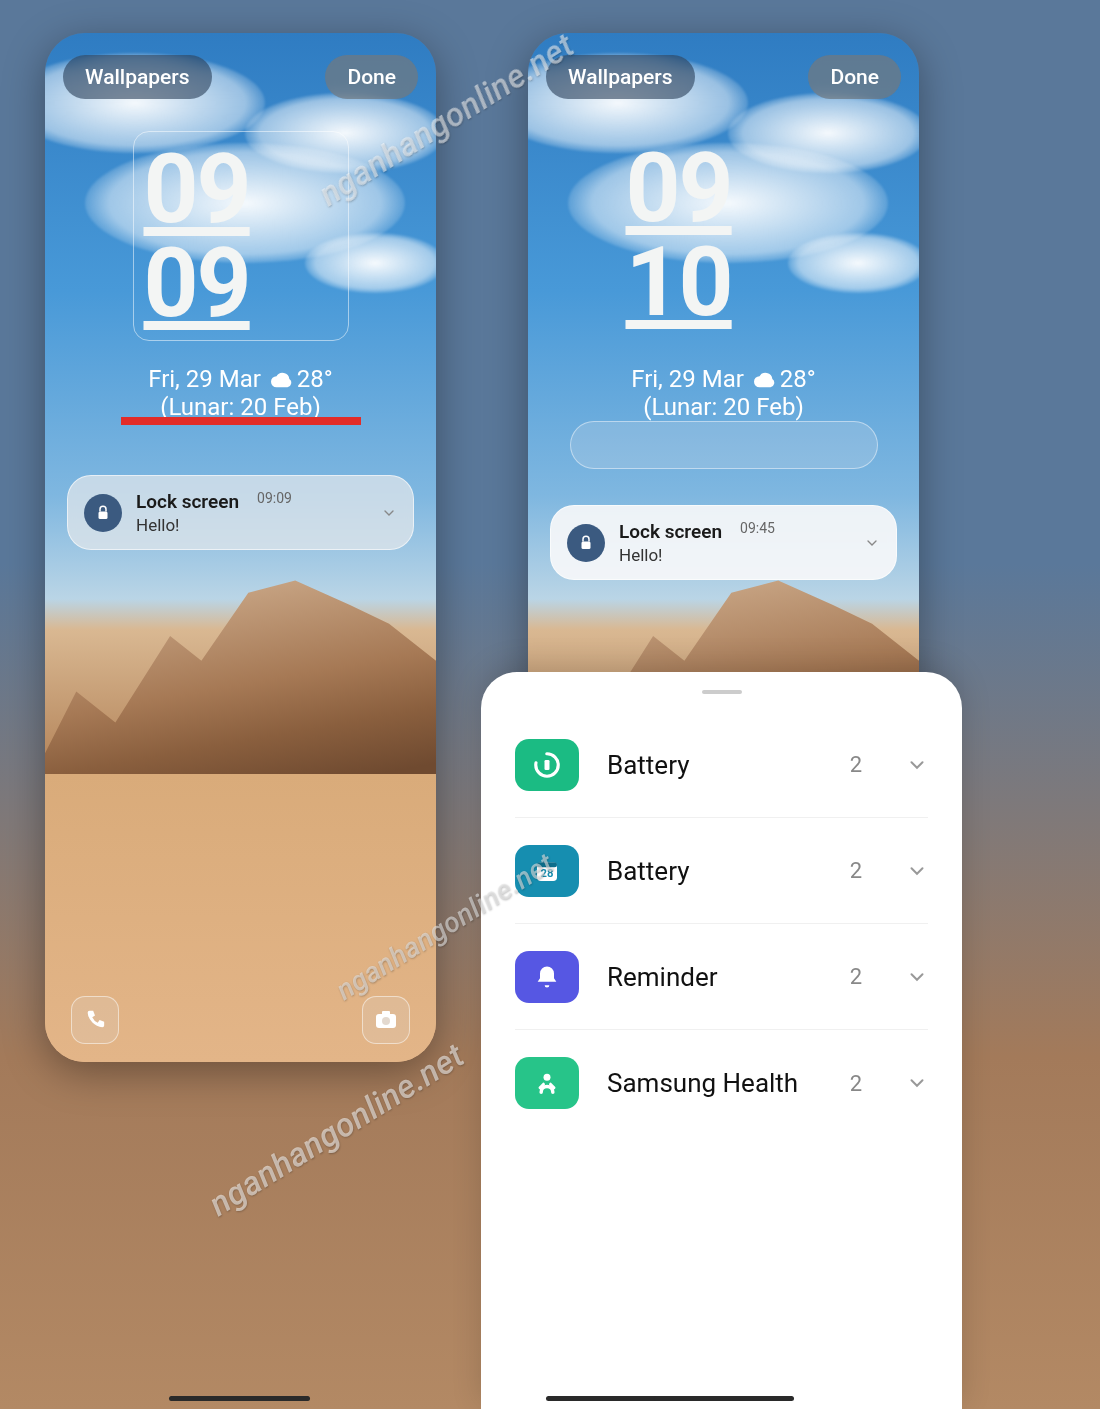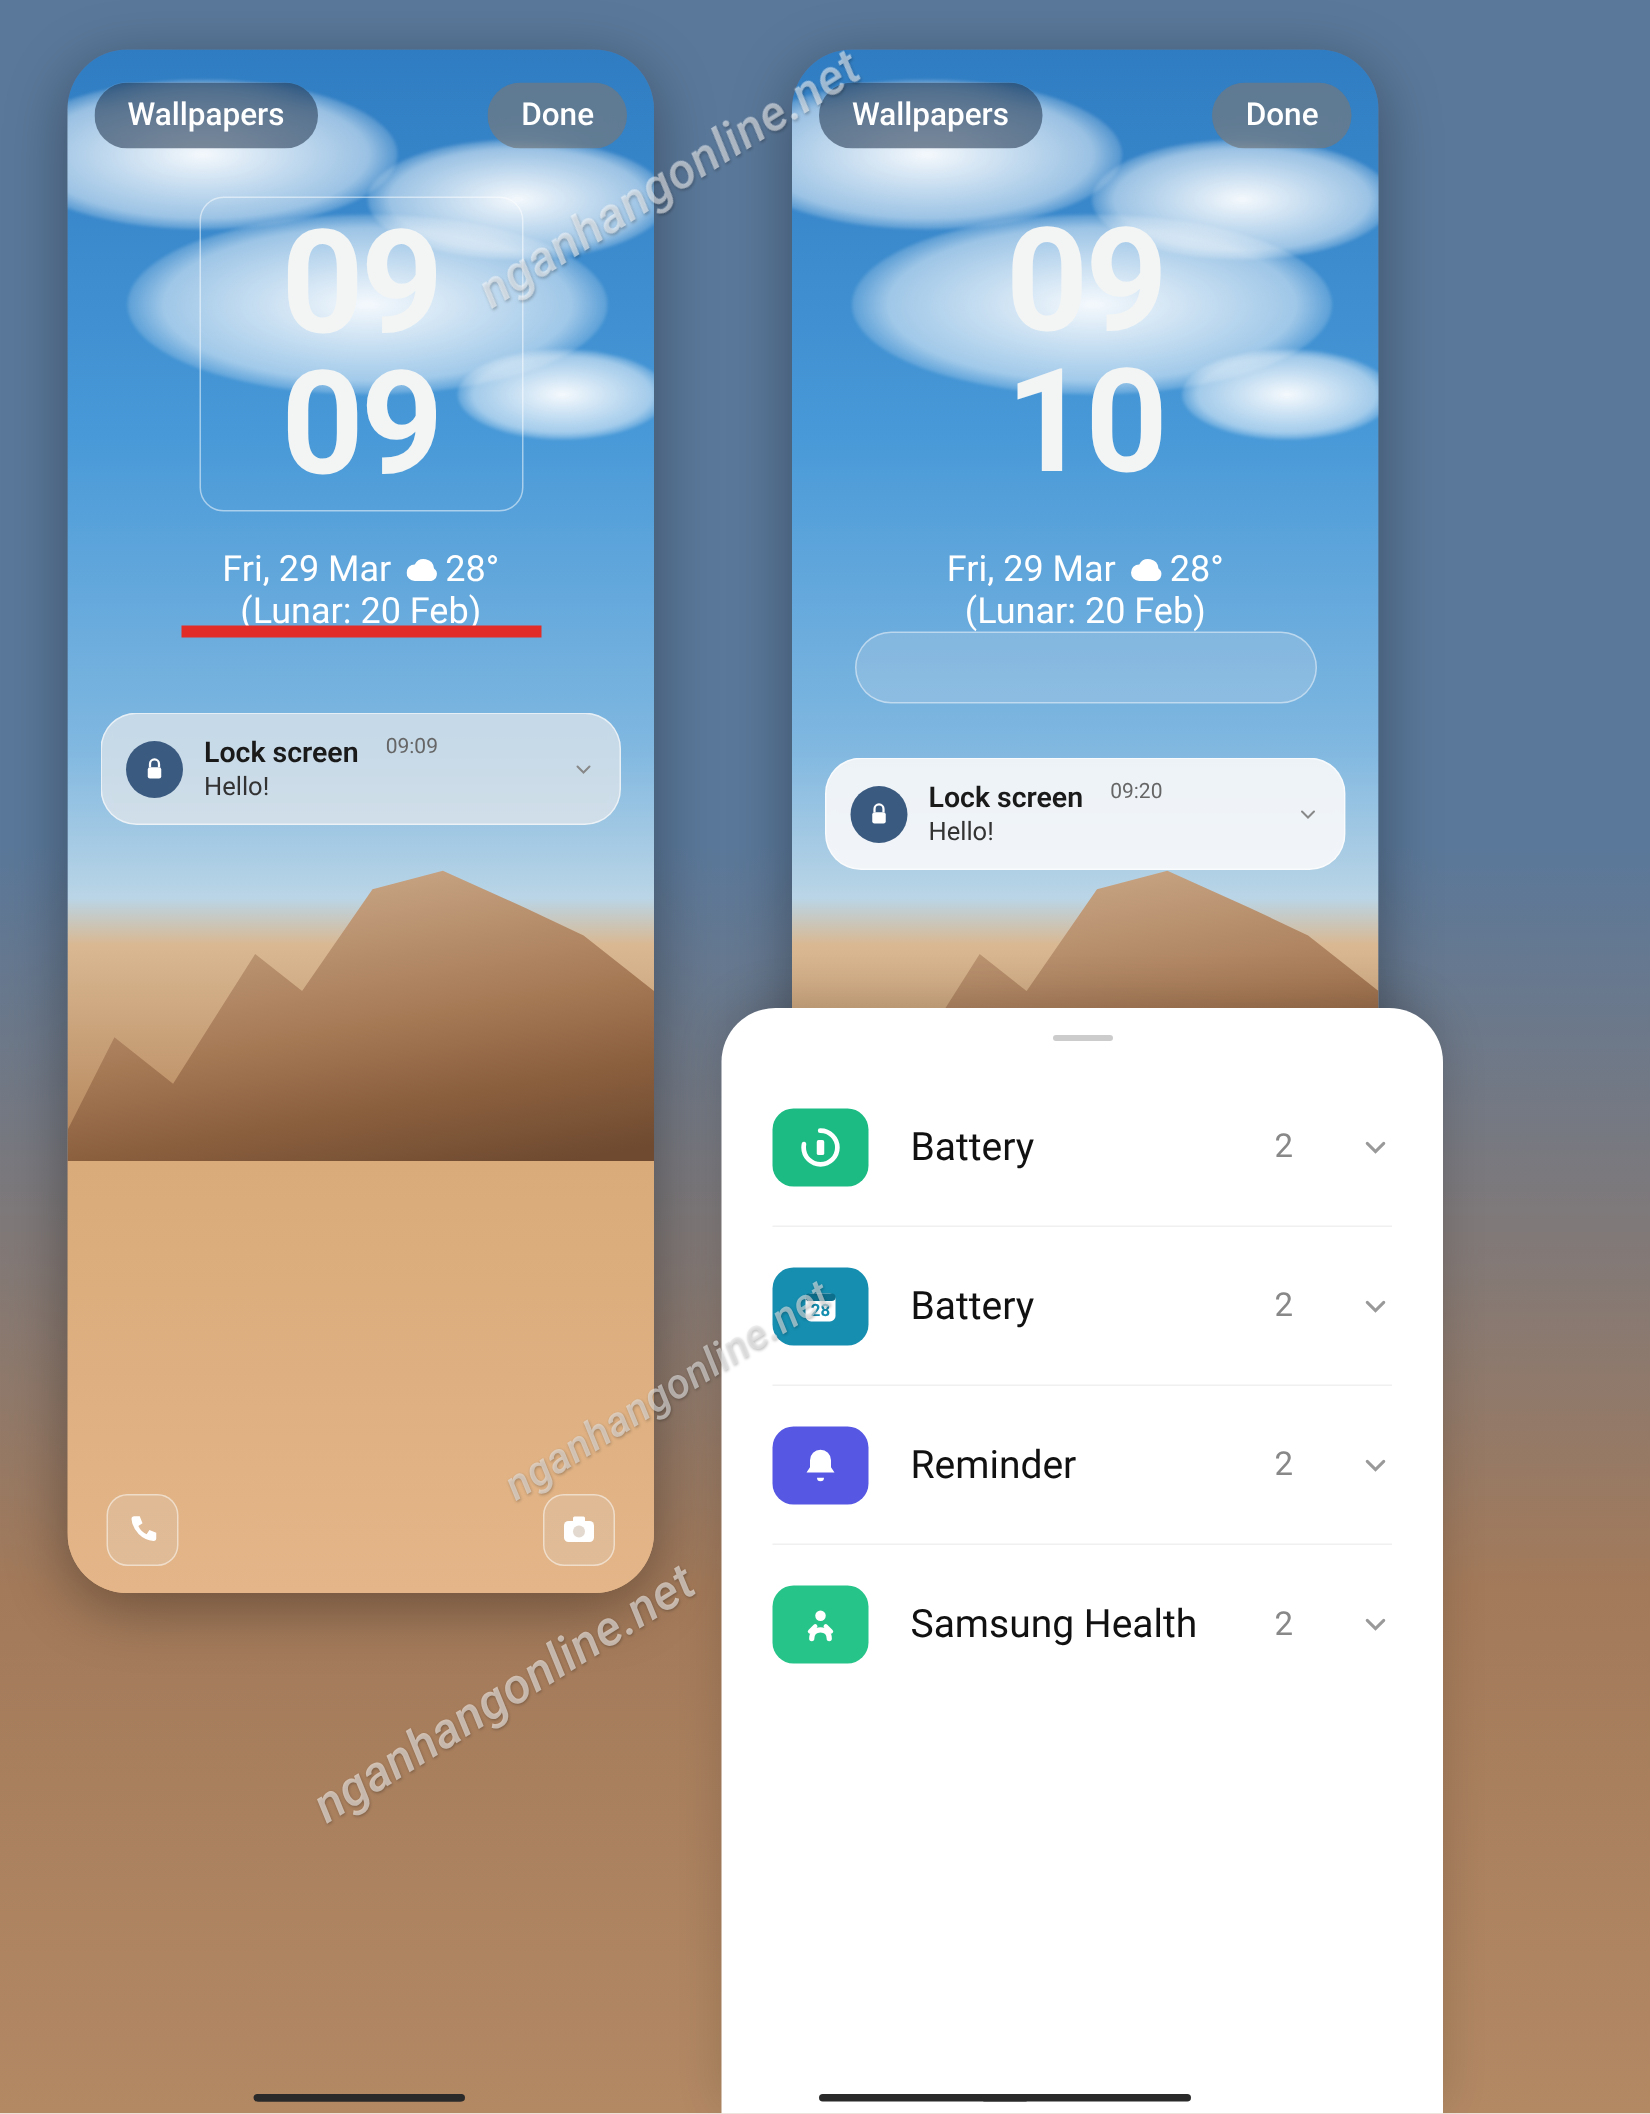--- a/index.html
+++ b/index.html
@@ -20,21 +20,21 @@
   .rock { position: absolute; left: 0; right: 0; top: 52%; height: 30%; background: linear-gradient(170deg, #cba989 10%, #a67955 40%, #8a5f3e 55%, #6f4a30 70%); clip-path: polygon(0 60%, 8% 40%, 18% 50%, 32% 22%, 40% 30%, 52% 8%, 64% 4%, 78% 12%, 88% 18%, 100% 30%, 100% 100%, 0 100%); }
   .sand { position: absolute; left: 0; right: 0; bottom: 0; height: 28%; background: linear-gradient(to bottom, #d9ab7a, #e3b588); }
 
   .top-buttons { position: absolute; left: 0; right: 0; top: 22px; display: flex; justify-content: space-between; padding: 0 18px; }
   .pill-btn { padding: 10px 22px; border-radius: 24px; font-size: 21px; font-weight: 500; color: #fff; backdrop-filter: blur(6px); }
   .pill-btn.dark { background: rgba(30,50,75,.55); }
   .pill-btn.grey { background: rgba(120,120,120,.65); }
 
   .clock-frame { position: absolute; left: 50%; transform: translateX(-50%); top: 98px; width: 216px; border: 1px solid rgba(255,255,255,.5); border-radius: 16px; padding: 10px; }
   .phone.right .clock-frame { border: none; }
-  .clock { text-align: center; color: #f3f5f4; }
+  .clock { text-align: left; color: #f3f5f4; text-decoration: underline; }
   .clock .digits { font-weight: 700; font-size: 96px; line-height: .98; letter-spacing: -2px; }
   .dateline { color: #fff; text-align: center; font-size: 24px; margin-top: 4px; display:flex; justify-content:center; align-items:flex-end; gap:10px;}
   .weather-ico { display:inline-flex; align-items:center; gap:4px;}
   .lunar { color: #fff; text-align: center; font-size: 24px; margin-top: 2px; }
 
   .widgets-btn-wrap { position: absolute; left: 50%; transform: translateX(-50%); top: 388px; width: 232px; }
   .widgets-btn { width: 208px; margin: 0 auto; height: 40px; border-radius: 20px; display:flex; align-items:center; justify-content:center; gap:8px; color:#fff; font-size:21px; background: rgba(200,210,220,.2); border:1px solid rgba(255,255,255,.45); }
   .red-box { position:absolute; inset:-4px; border:4px solid #e22c28; }
 
   .widget-empty { position:absolute; left:50%; transform:translateX(-50%); top:388px; width:308px; height:48px; border-radius:24px; background: rgba(220,225,230,.22); border:1px solid rgba(255,255,255,.45); }
@@ -196,21 +196,21 @@
   <div class="notif">
     <div class="notif-icon">
       <svg viewBox="0 0 24 24">
           <rect x="6" y="10" width="12" height="10" rx="2" fill="#fff"></rect>
           <path d="M8 10V7a4 4 0 018 0v3" stroke="#fff" stroke-width="2" fill="none"></path>
         </svg>
     </div>
     <div class="notif-body">
       <div class="notif-title-row">
         <span class="notif-title">Lock screen</span>
-        <span class="notif-time">09:20</span>
+        <span class="notif-time">09:45</span>
       </div>
       <div class="notif-msg">Hello!</div>
     </div>
     <svg class="notif-chevron" width="16" height="16" viewBox="0 0 24 24">
         <path d="M6 9l6 6 6-6" stroke="currentColor" stroke-width="2" fill="none" stroke-linecap="round"></path>
       </svg>
   </div>
 </div>
 
 <div class="sheet">

